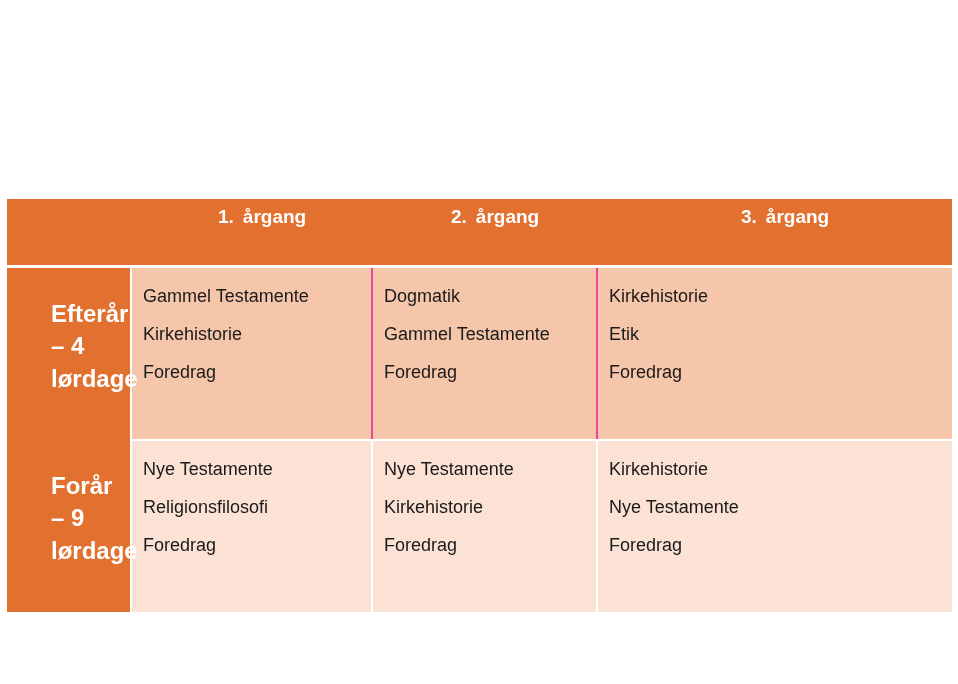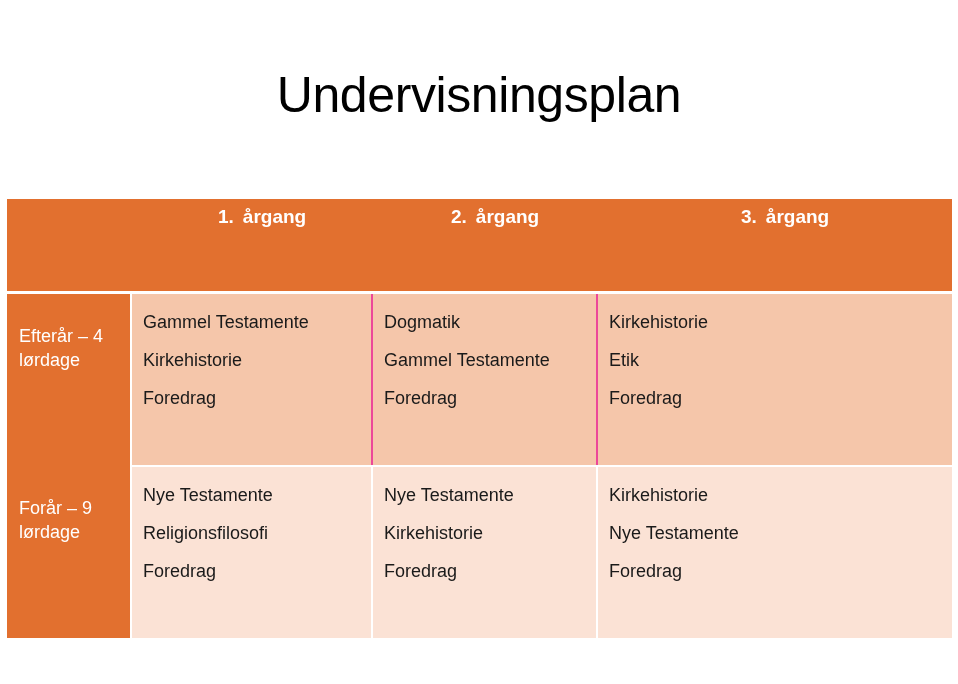--- a/index.html
+++ b/index.html
@@ -48,21 +48,21 @@
   }
 
   .plan-table col.c-row-head { width: 124px; }
   .plan-table col.c-year     { width: 241px; }
   .plan-table col.c-year2    { width: 225px; }
   .plan-table col.c-year3    { width: 355px; }
 
   
   .plan-table thead th {
     background: #E2702F;
-    height: 92px;
+    height: 66px;
     padding: 0 0 0 12px;
     vertical-align: top;
     border: none;
   }
   .plan-table thead th.corner {
     padding: 0;
   }
   .head-label {
     display: block;
     color: #ffffff;
@@ -97,23 +97,24 @@
     background: #E2702F;
     vertical-align: top;
     text-align: left;
     padding: 30px 10px 10px 12px;
     border: none;
     border-right: 2px solid #ffffff;
   }
   .row-head-label {
     display: block;
     color: #ffffff;
-    font-size: 18px;
-    font-weight: normal;
+    font-size: 24px;
+    font-weight: bold;
     line-height: 1.35;
+    margin-left: 32px;
   }
 
   .row-efteraar td.cell {
     background: #F5C6AA;
     border-right: 2px solid #ec4899;
   }
   .row-efteraar td.cell.last { border-right: none; }
 
   .row-foraar td.cell {
     background: #FBE2D5;
@@ -133,21 +134,20 @@
     padding: 10px 0 10px 0;
     white-space: nowrap;
   }
   .subject:first-child { padding-top: 10px; }
 </style>
 </head>
 <body>
 
 <div class="slide">
 
-  <h1 class="slide-title">Undervisningsplan</h1>
 
   <table class="plan-table">
     <colgroup>
       <col class="c-row-head">
       <col class="c-year">
       <col class="c-year2">
       <col class="c-year3">
     </colgroup>
 
     <thead>

